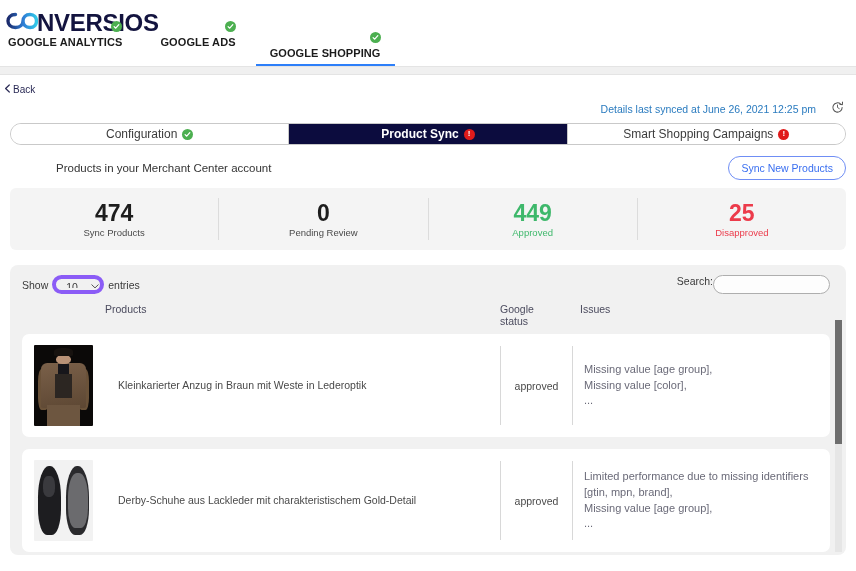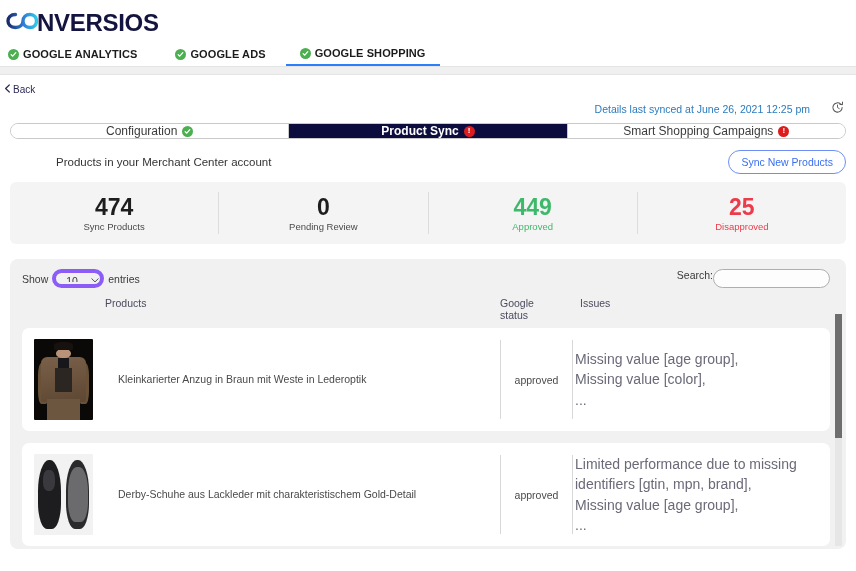--- a/index.html
+++ b/index.html
@@ -34,29 +34,30 @@
     margin-left: -1px;
   }
   .top-tabs {
     display: flex;
     align-items: flex-end;
     padding: 9px 0 0 8px;
     height: 30px;
   }
   .top-tab {
     display: flex;
-    align-items: center;
+    align-items: flex-end;
     gap: 4px;
     font-size: 11px;
     font-weight: 700;
     color: #1b1b1b;
     letter-spacing: 0.1px;
-    padding: 0 10px 6px 0;
+    padding: 0 10px 18px 0;
     cursor: pointer;
     white-space: nowrap;
+    flex-direction: column;
   }
   .top-tab.gap2 { margin-left: 28px; }
   .top-tab.active {
     border-bottom: 2px solid #2d7ff9;
     padding-bottom: 5px;
     padding-right: 14px;
     padding-left: 14px;
     margin-left: 10px;
   }
   .check-badge {
@@ -88,32 +89,32 @@
     padding: 9px 0 0 4px;
     cursor: pointer;
     font-weight: 400;
   }
 
   
   .sync-line {
     display: flex;
     justify-content: flex-end;
     align-items: center;
-    gap: 21px;
+    gap: 15px;
     padding: 4px 12px 0 17px;
     font-size: 10.5px;
     color: #2a7bbf;
   }
   .refresh-icon { display: block; cursor: pointer; }
 
   
   .seg-wrap {
     margin: 7px 10px 0 10px;
     display: flex;
-    height: 16px;
+    height: 22px;
     border: 1px solid #c9c9c9;
     border-radius: 16px;
     overflow: hidden;
     background: #fff;
   }
   .seg {
     flex: 1 1 0;
     display: flex;
     align-items: center;
     justify-content: center;
@@ -310,22 +311,22 @@
     margin: 12px 0;
     font-size: 10.5px;
     color: #4a4a4a;
   }
   .cell-issues {
     flex: 1;
     display: flex;
     align-items: center;
     border-left: 1px solid #d8d8d8;
     margin: 12px 0;
-    padding-left: 2px;
-    font-size: 14px;
+    padding-left: 11px;
+    font-size: 11px;
     color: #6a6a78;
     line-height: 1.45;
   }
   .issue-line { display: block; }
 
   
   .vscroll {
     position: absolute;
     right: 4px;
     top: 55px;

